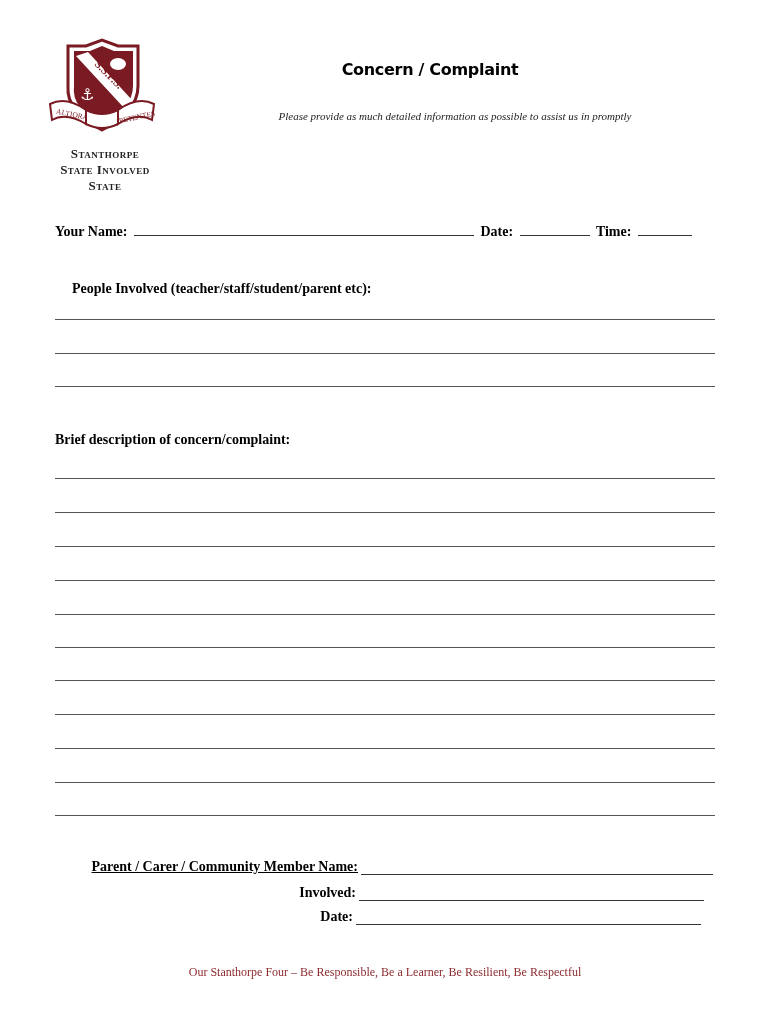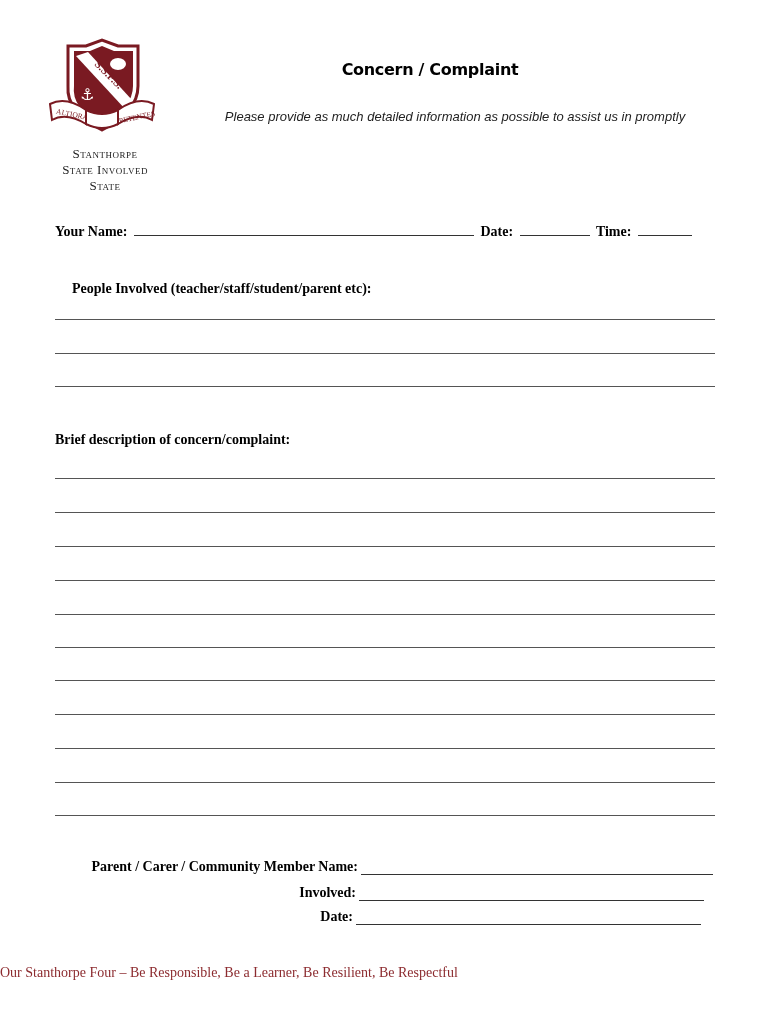--- a/index.html
+++ b/index.html
@@ -2,31 +2,31 @@
 <html><head>
 <meta charset="utf-8">
 <style>
   html, body { margin:0; padding:0; background:#ffffff; }
   body { width:770px; height:1024px; position:relative; overflow:hidden;
          font-family:"Liberation Serif", serif; color:#000; }
   .abs { position:absolute; }
   .crest { left:46px; top:38px; width:112px; height:100px; }
   .school-name { left:40px; top:146px; width:130px; text-align:center;
                  font-family:"Liberation Serif", serif; font-size:10.5px; line-height:16px;
-                 letter-spacing:0.5px; color:#222; font-variant:small-caps; font-weight:normal; }
+                 letter-spacing:0.5px; color:#222; font-variant:small-caps; font-weight:bold; }
   .school-name div { font-size:13px; }
   .title { left:200px; top:60px; width:460px; text-align:center;
            font-family:"DejaVu Sans", sans-serif; font-weight:bold; font-size:16px; letter-spacing:-0.3px; }
   .subtitle { left:190px; top:108px; width:530px; text-align:center;
-              font-family:Liberation Sans, sans-serif; font-style:italic; font-size:13px; line-height:17px; color:#222; }
+              font-family:Liberation Serif, serif; font-style:italic; font-size:11px; line-height:17px; color:#222; }
   .lbl { font-weight:bold; font-size:14px; white-space:nowrap; }
   .blank { display:inline-block; border-bottom:1.3px solid #333; height:12px; vertical-align:baseline; margin:0 3px; }
   .rule { left:55px; width:660px; height:0; border-top:1.5px solid #555; }
-  .footer { left:0; width:770px; top:965px; text-align:left; color:#8c2b2f;
-            font-family:"Liberation Serif", serif; font-size:14px; }
+  .footer { left:0; width:770px; top:965px; text-align:center; color:#8c2b2f;
+            font-family:"Liberation Serif", serif; font-size:12px; }
   .sigrow { right:55px; display:flex; align-items:flex-end; justify-content:flex-end; }
 </style>
 </head>
 <body>
 
 <div class="abs crest">
   <svg width="112" height="100" viewBox="0 0 112 100">
 
     <path d="M22 8 L40 8 L56 2 L72 8 L92 8 L92 48 Q92 74 56 92 Q20 74 22 48 Z" fill="#fff" stroke="#7a1a22" stroke-width="3"></path>
     <path d="M28 13 L44 13 L56 8 L68 13 L87 13 L87 48 Q87 70 56 86 Q25 70 28 48 Z" fill="#7a1a22"></path>
@@ -77,21 +77,21 @@
 <div class="abs rule" style="top:546px;"></div>
 <div class="abs rule" style="top:580px;"></div>
 <div class="abs rule" style="top:614px;"></div>
 <div class="abs rule" style="top:647px;"></div>
 <div class="abs rule" style="top:680px;"></div>
 <div class="abs rule" style="top:714px;"></div>
 <div class="abs rule" style="top:748px;"></div>
 <div class="abs rule" style="top:782px;"></div>
 <div class="abs rule" style="top:815px;"></div>
 
-<div class="abs lbl sigrow" style="top:859px; right:57px;">
+<div class="abs lbl sigrow" style="top:859px; right:57px;text-decoration:underline;">
   <span>Parent / Carer / Community Member Name:</span>
   <span class="blank" style="width:352px; margin-right:0;"></span>
 </div>
 <div class="abs lbl sigrow" style="top:885px; right:66px;">
   <span>Involved:</span>
   <span class="blank" style="width:345px; margin-right:0;"></span>
 </div>
 <div class="abs lbl sigrow" style="top:909px; right:69px;">
   <span>Date:</span>
   <span class="blank" style="width:345px; margin-right:0;"></span>

